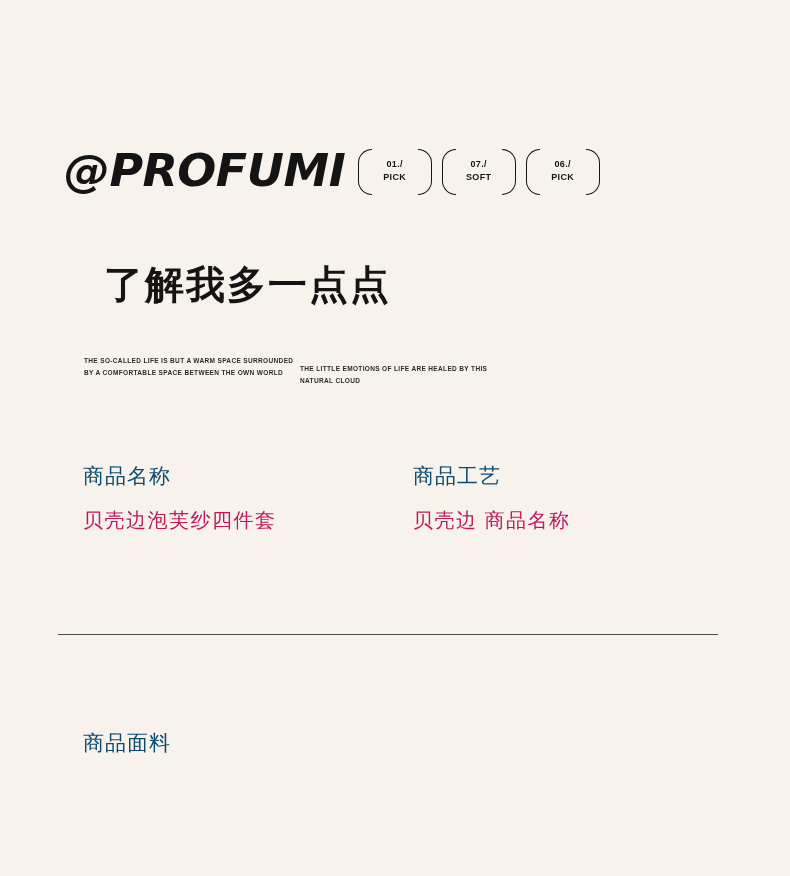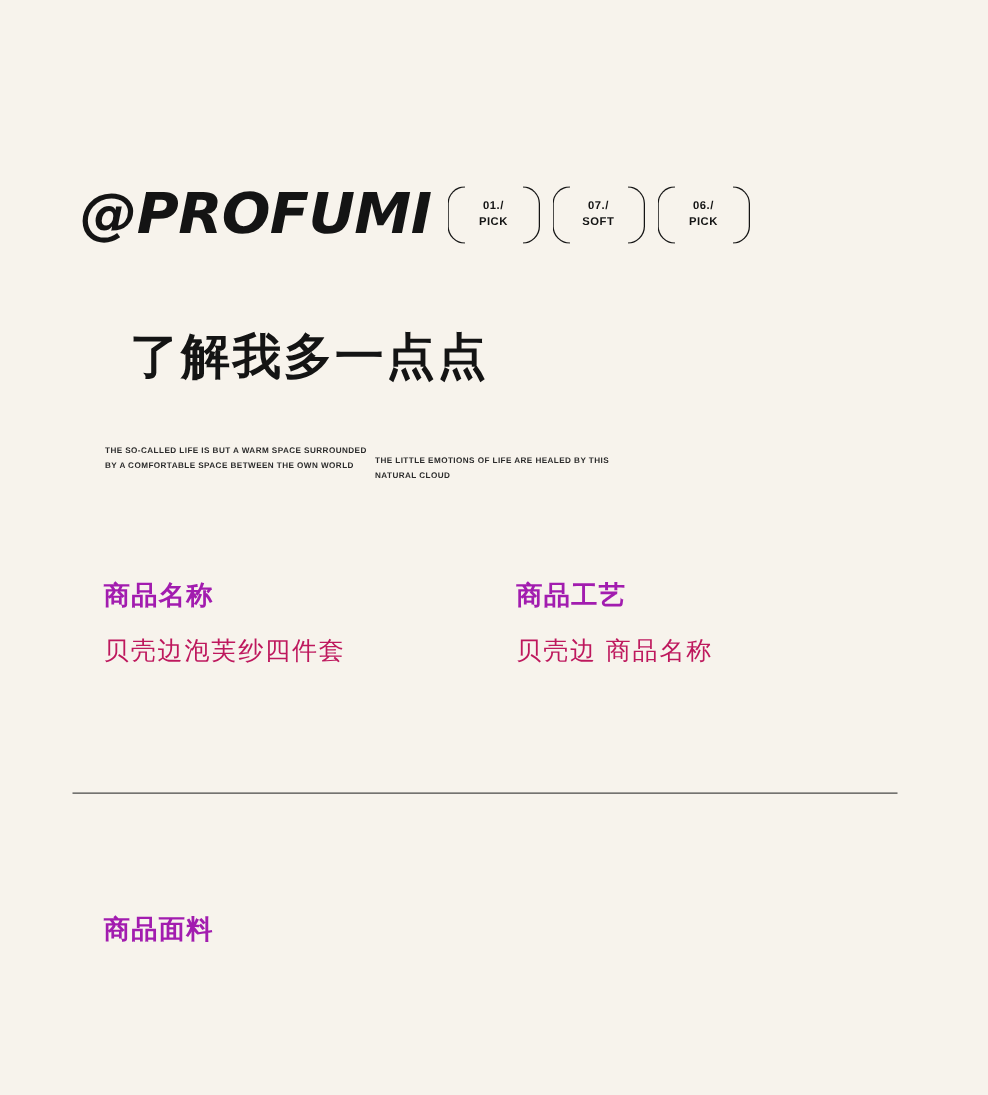--- a/index.html
+++ b/index.html
@@ -121,24 +121,24 @@
     display: flex;
     width: 100%;
   }
   .spec-cell {
     width: 50%;
     box-sizing: border-box;
     padding-left: 25px;
   }
   .spec-label {
     font-family: "DejaVu Sans", sans-serif;
-    font-weight: 700;
+    font-weight: 400;
     font-size: 21px;
     letter-spacing: 1px;
-    color: #a21caf;
+    color: #0c4a6e;
     margin-bottom: 17px;
   }
   .spec-value {
     font-size: 20px;
     letter-spacing: 1.5px;
     color: #be185d;
     font-weight: 400;
   }
   .divider {
     width: 660px;

